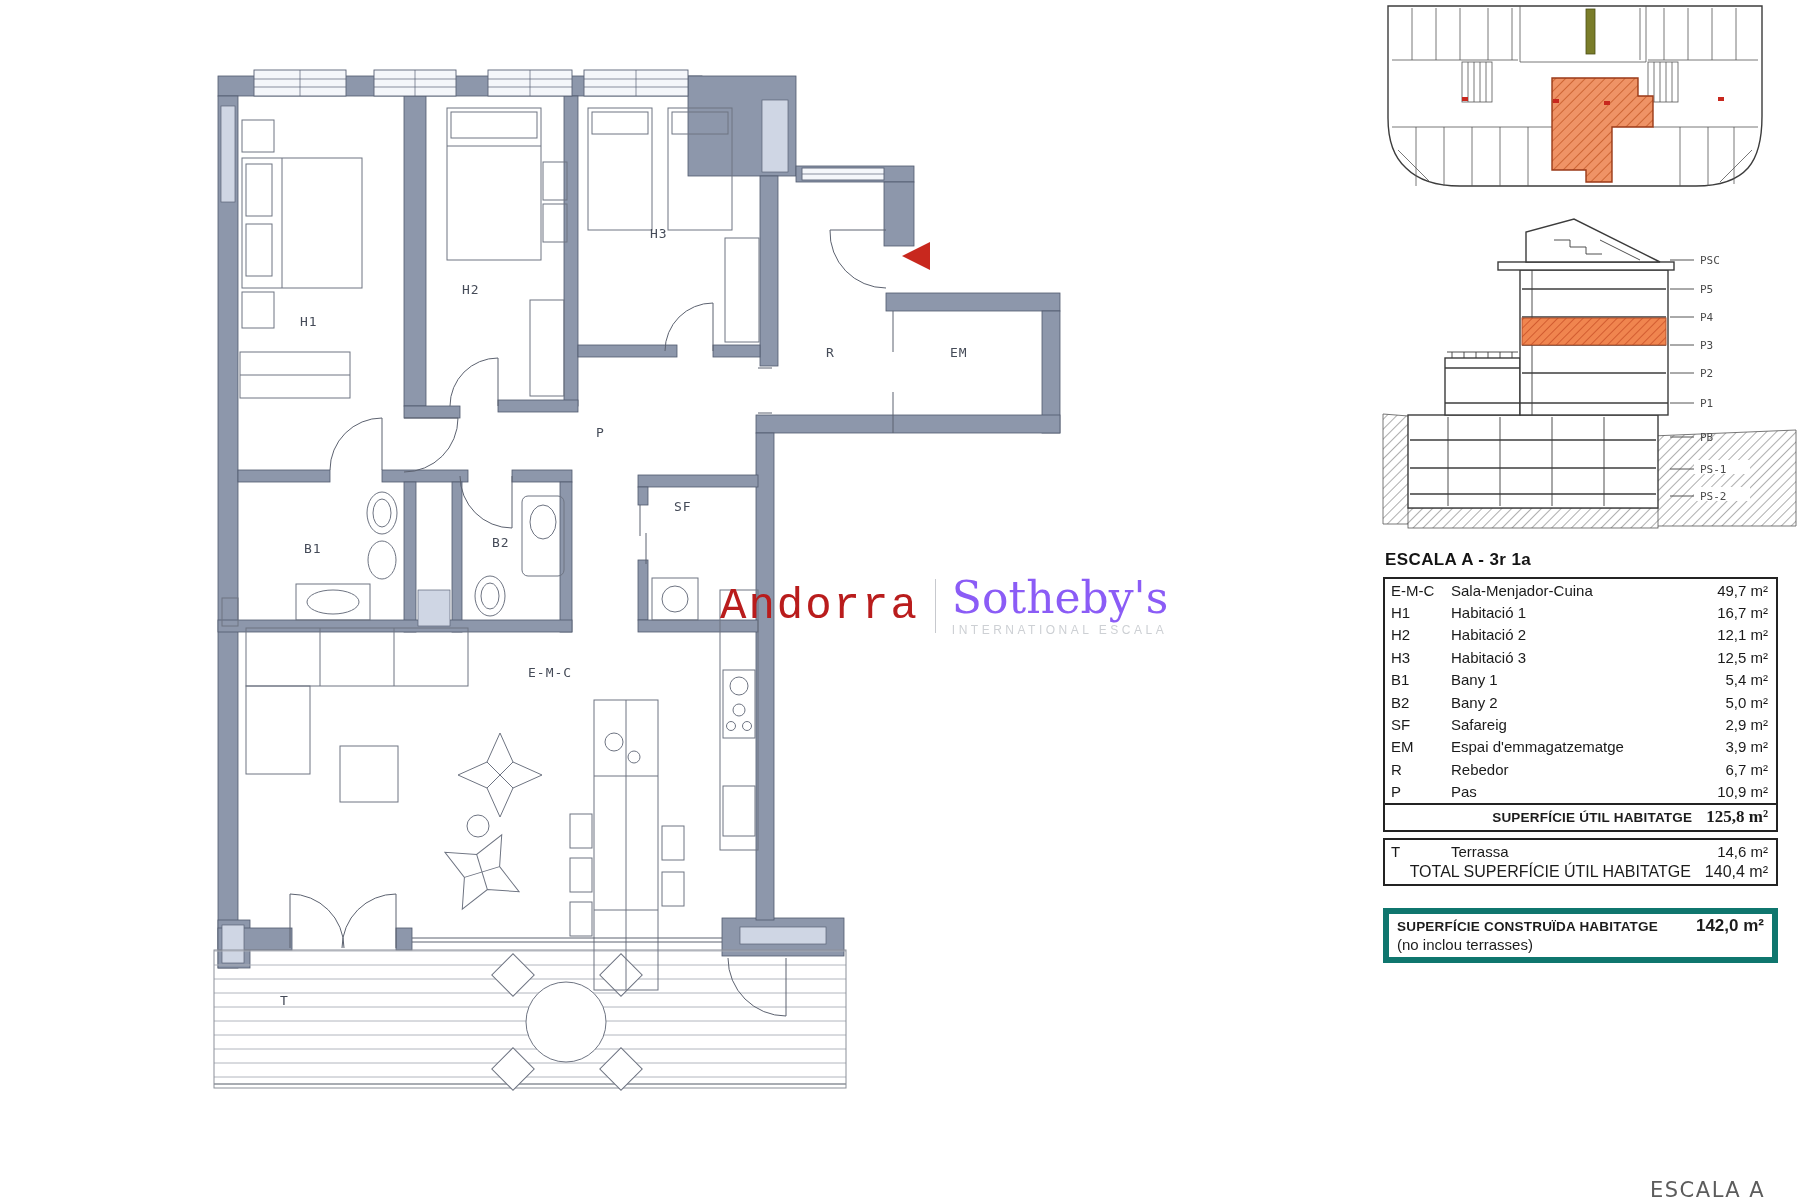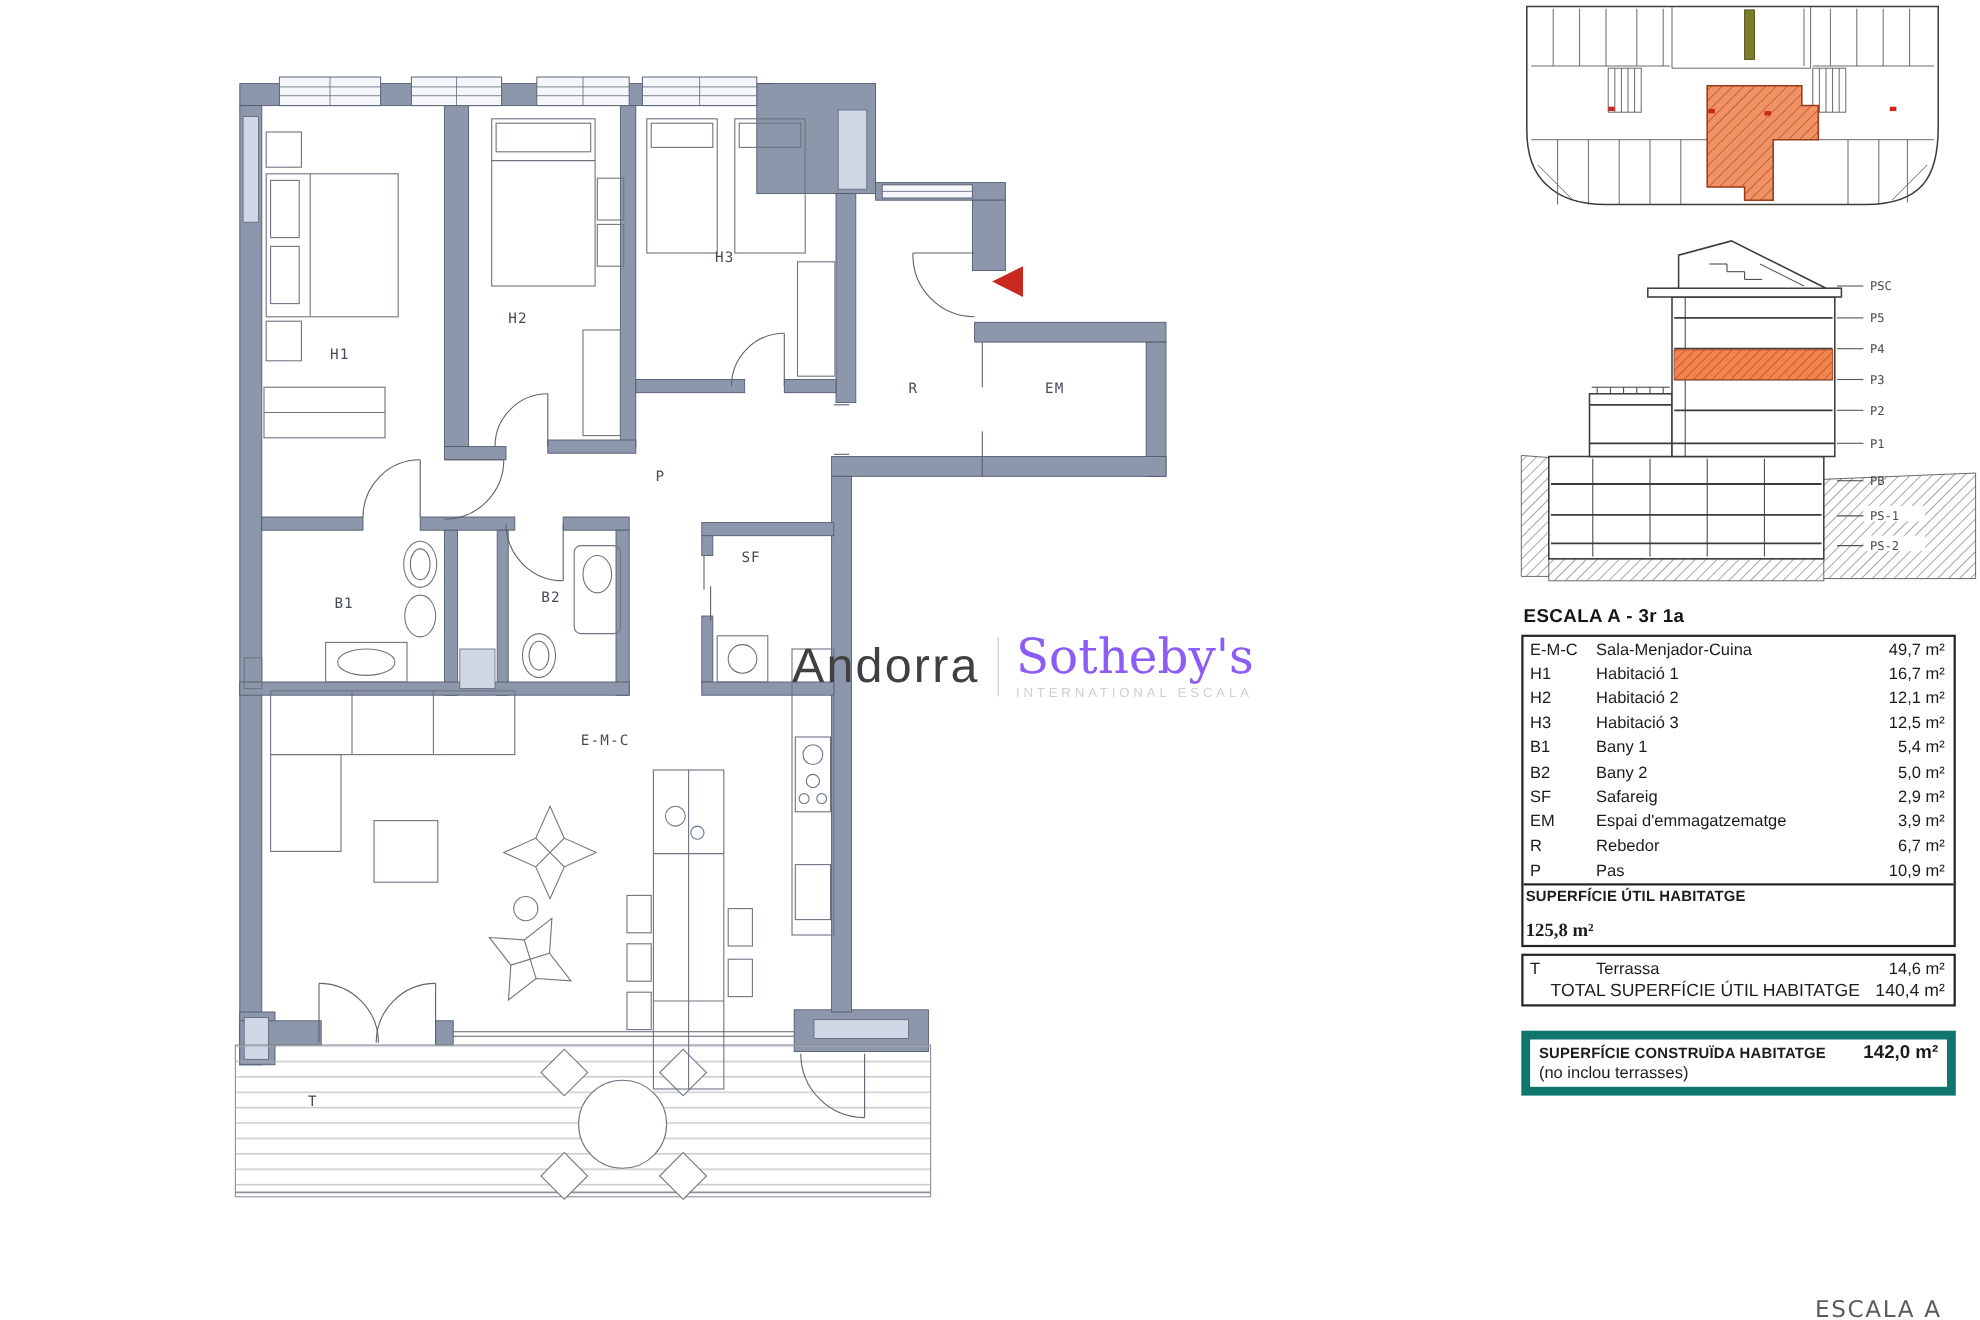--- a/index.html
+++ b/index.html
@@ -24,40 +24,40 @@
   .sectwrap{left:1378px;top:208px;width:422px;height:344px;}
   .thin{stroke:#555;stroke-width:0.8;fill:none;}
   .outline{stroke:#3c3c3c;stroke-width:1.4;fill:#ffffff;}
   .slab{stroke:#3c3c3c;stroke-width:1.6;fill:none;}
   .col{stroke:#3c3c3c;stroke-width:0.9;fill:none;}
   .flabel{font-family:"DejaVu Sans Mono",monospace;font-size:11px;fill:#4a4a4a;}
   .ftick{stroke:#555;stroke-width:1;}
 
   
   .watermark{left:720px;top:576px;display:flex;align-items:center;z-index:30;}
-  .wm-left{font-family:Liberation Sans, sans-serif;font-size:44px;color:#404040;letter-spacing:2px;}
+  .wm-left{font-family:Liberation Mono, monospace;font-size:44px;color:#b91c1c;letter-spacing:2px;}
   .wm-div{width:1px;height:54px;background:#c7c9ce;margin:0 16px;}
   .wm-right{display:flex;flex-direction:column;line-height:1;}
   .wm-brand{font-family:"DejaVu Serif",serif;font-size:44px;color:#8b5cf6;}
   .wm-sub{font-size:12px;letter-spacing:3.5px;color:#cdd0d4;margin-top:4px;}
 
   
   .ttitle{left:1385px;top:550px;font-size:17px;font-weight:bold;letter-spacing:0.4px;color:#141414;}
   .tablewrap{left:1383px;top:577px;width:395px;}
   .tbox{border:2px solid #232323;background:#fff;}
   .arow{display:grid;grid-template-columns:60px 1fr auto;align-items:center;
         height:22.4px;padding:0 8px 0 6px;font-size:15px;color:#1a1a1a;}
   .arow .v{font-size:15px;}
-  .strip{border-top:2px solid #232323;display:flex;justify-content:center;align-items:baseline;
-         gap:14px;padding:2px 8px 3px 2px;flex-direction:column;}
+  .strip{border-top:2px solid #232323;display:flex;justify-content:flex-end;align-items:baseline;
+         gap:14px;padding:2px 8px 3px 2px;}
   .strip .lbl{font-weight:bold;font-size:13.5px;letter-spacing:0.2px;}
   .strip .val{font-weight:bold;font-size:17px;font-family:Liberation Serif, serif;}
   .tbox2{border:2px solid #232323;background:#fff;margin-top:6px;}
   .strip2{display:flex;justify-content:flex-end;align-items:flex-end;gap:14px;padding:1px 8px 3px 6px;}
-  .tbox3{border:8px solid #0f766e;background:#fff;margin-top:22px;padding:2px 8px 4px 8px;}
+  .tbox3{border:6px solid #0f766e;background:#fff;margin-top:22px;padding:2px 8px 4px 8px;}
   .b3row{display:flex;justify-content:space-between;align-items:baseline;gap:10px;}
   .b3row .lbl{font-weight:bold;font-size:13.5px;letter-spacing:0.2px;}
   .b3row .val{font-weight:bold;font-size:17px;}
   .b3note{font-size:15px;margin-top:0px;}
 
   .escala-footer{left:1650px;top:1178px;font-size:21px;color:#5c5c5c;letter-spacing:1.5px;
                  font-family:"DejaVu Sans",sans-serif;}
 </style>
 </head>
 <body>

